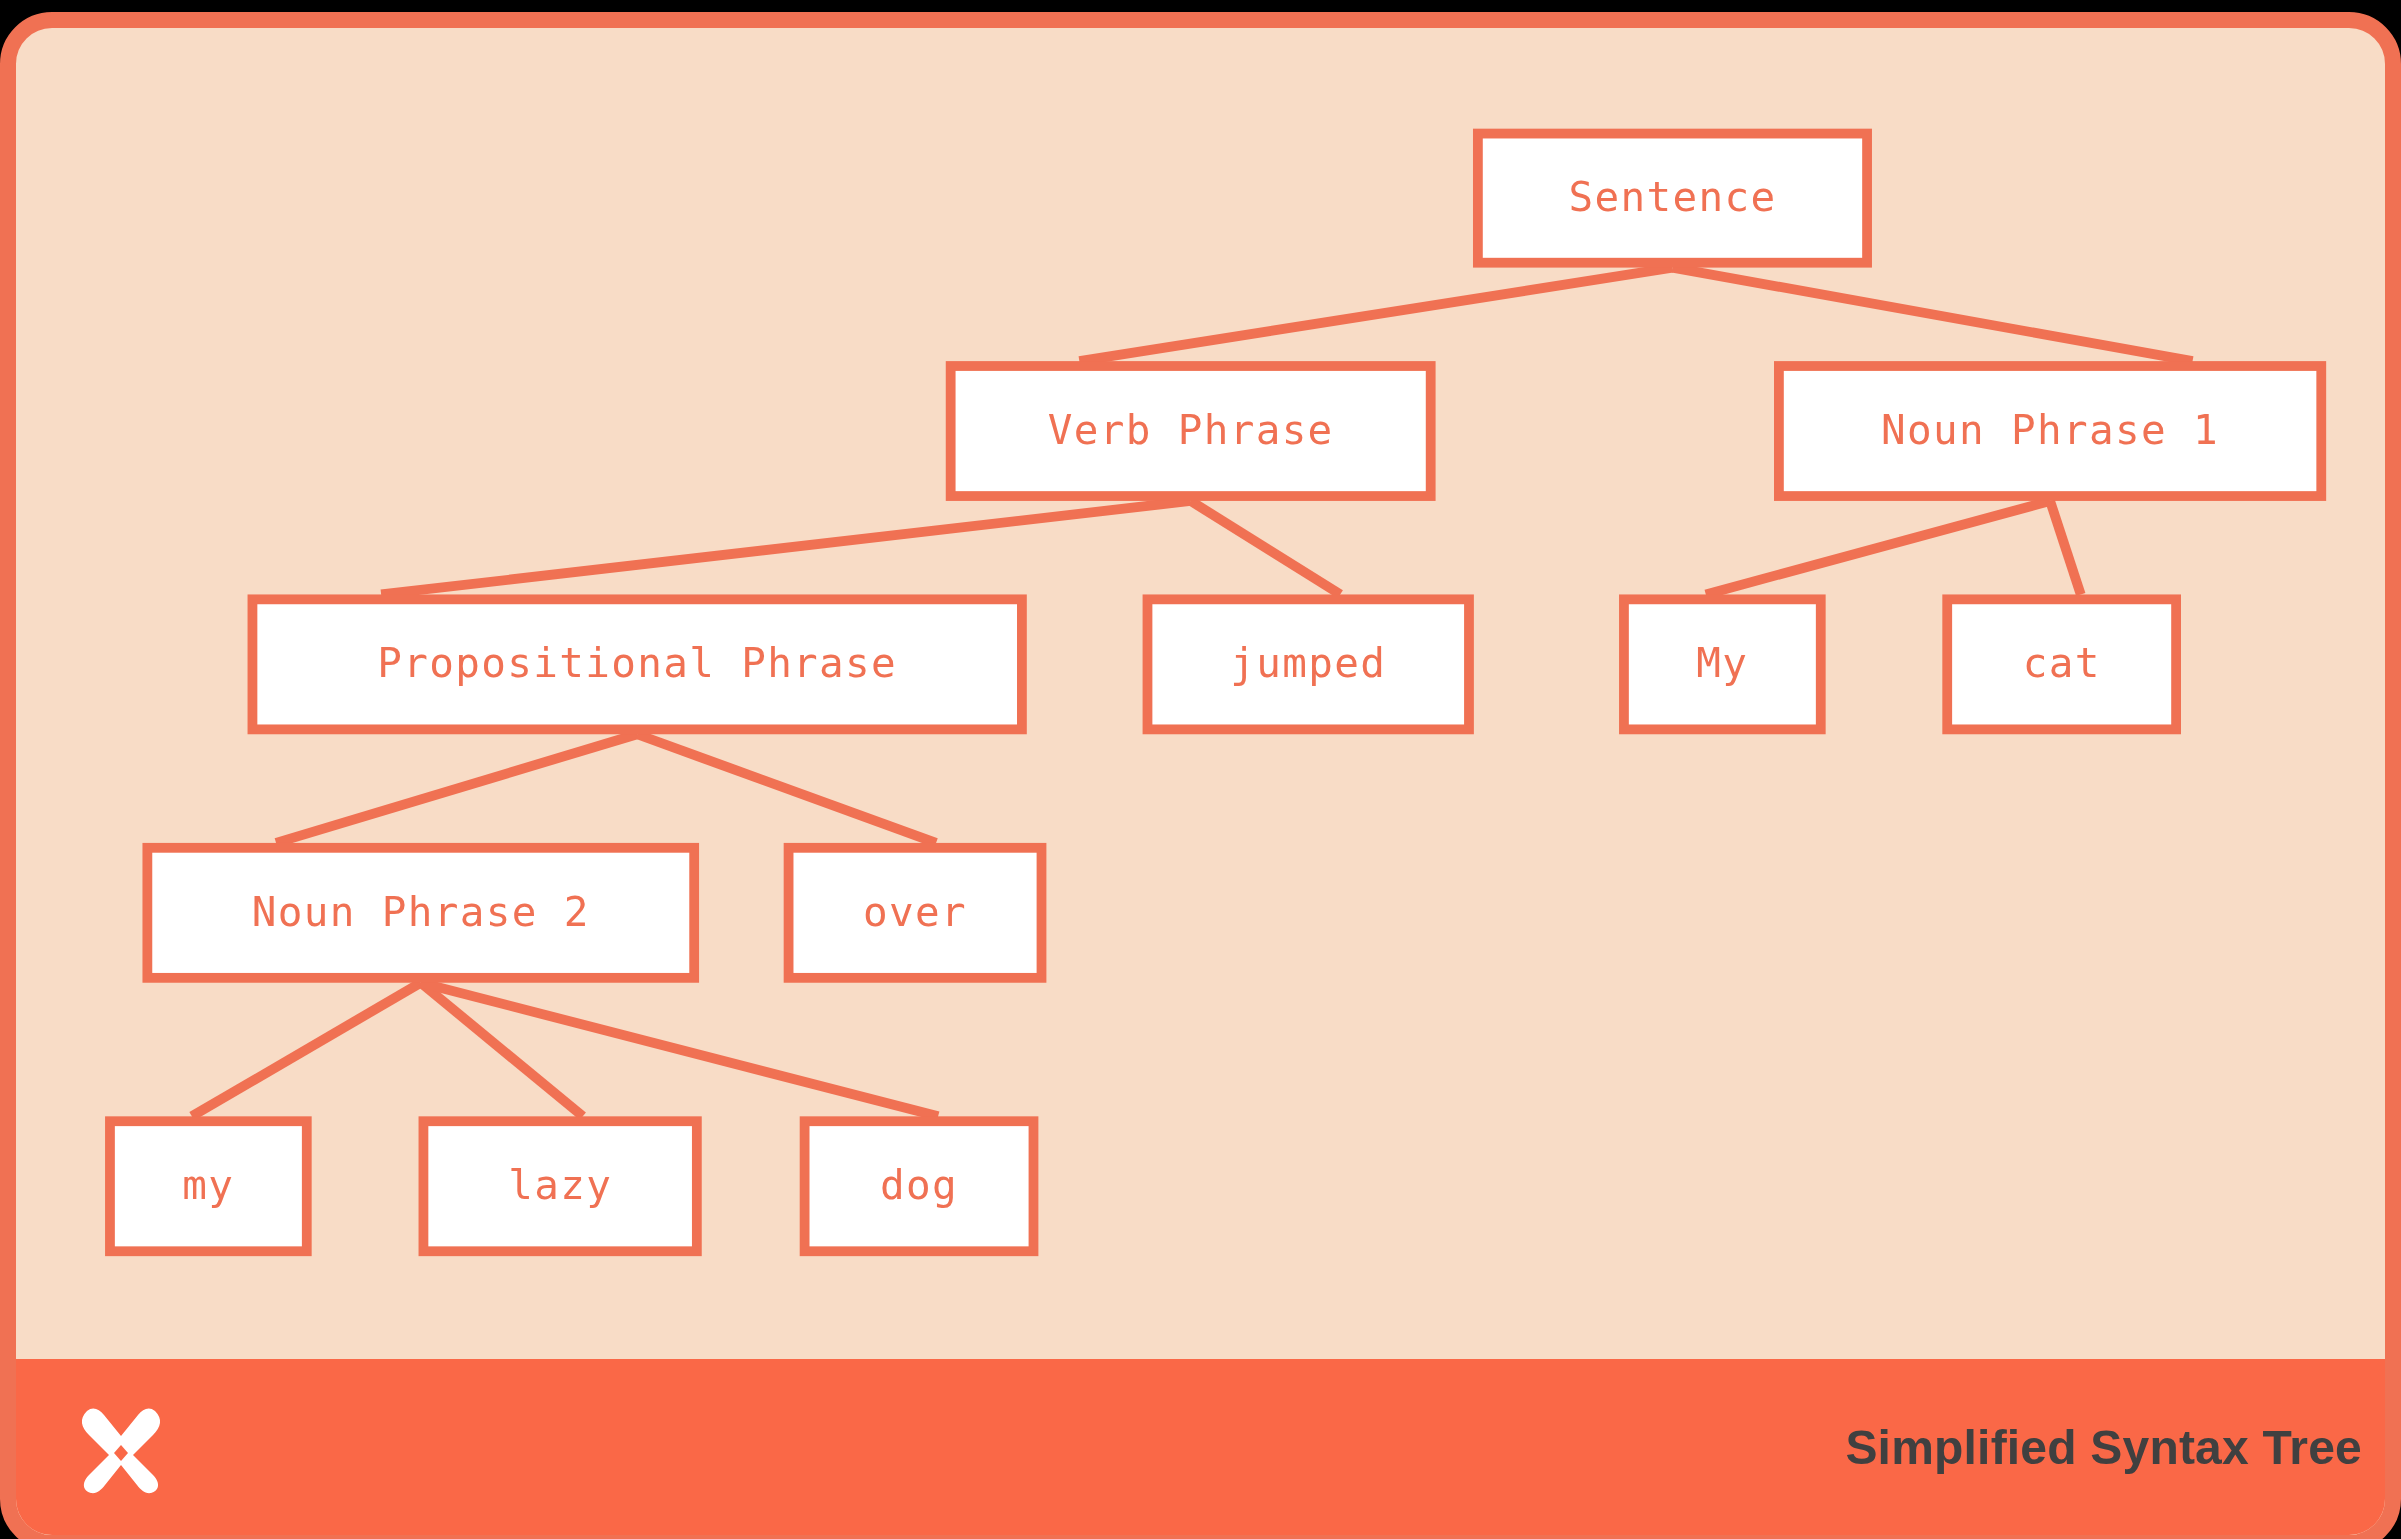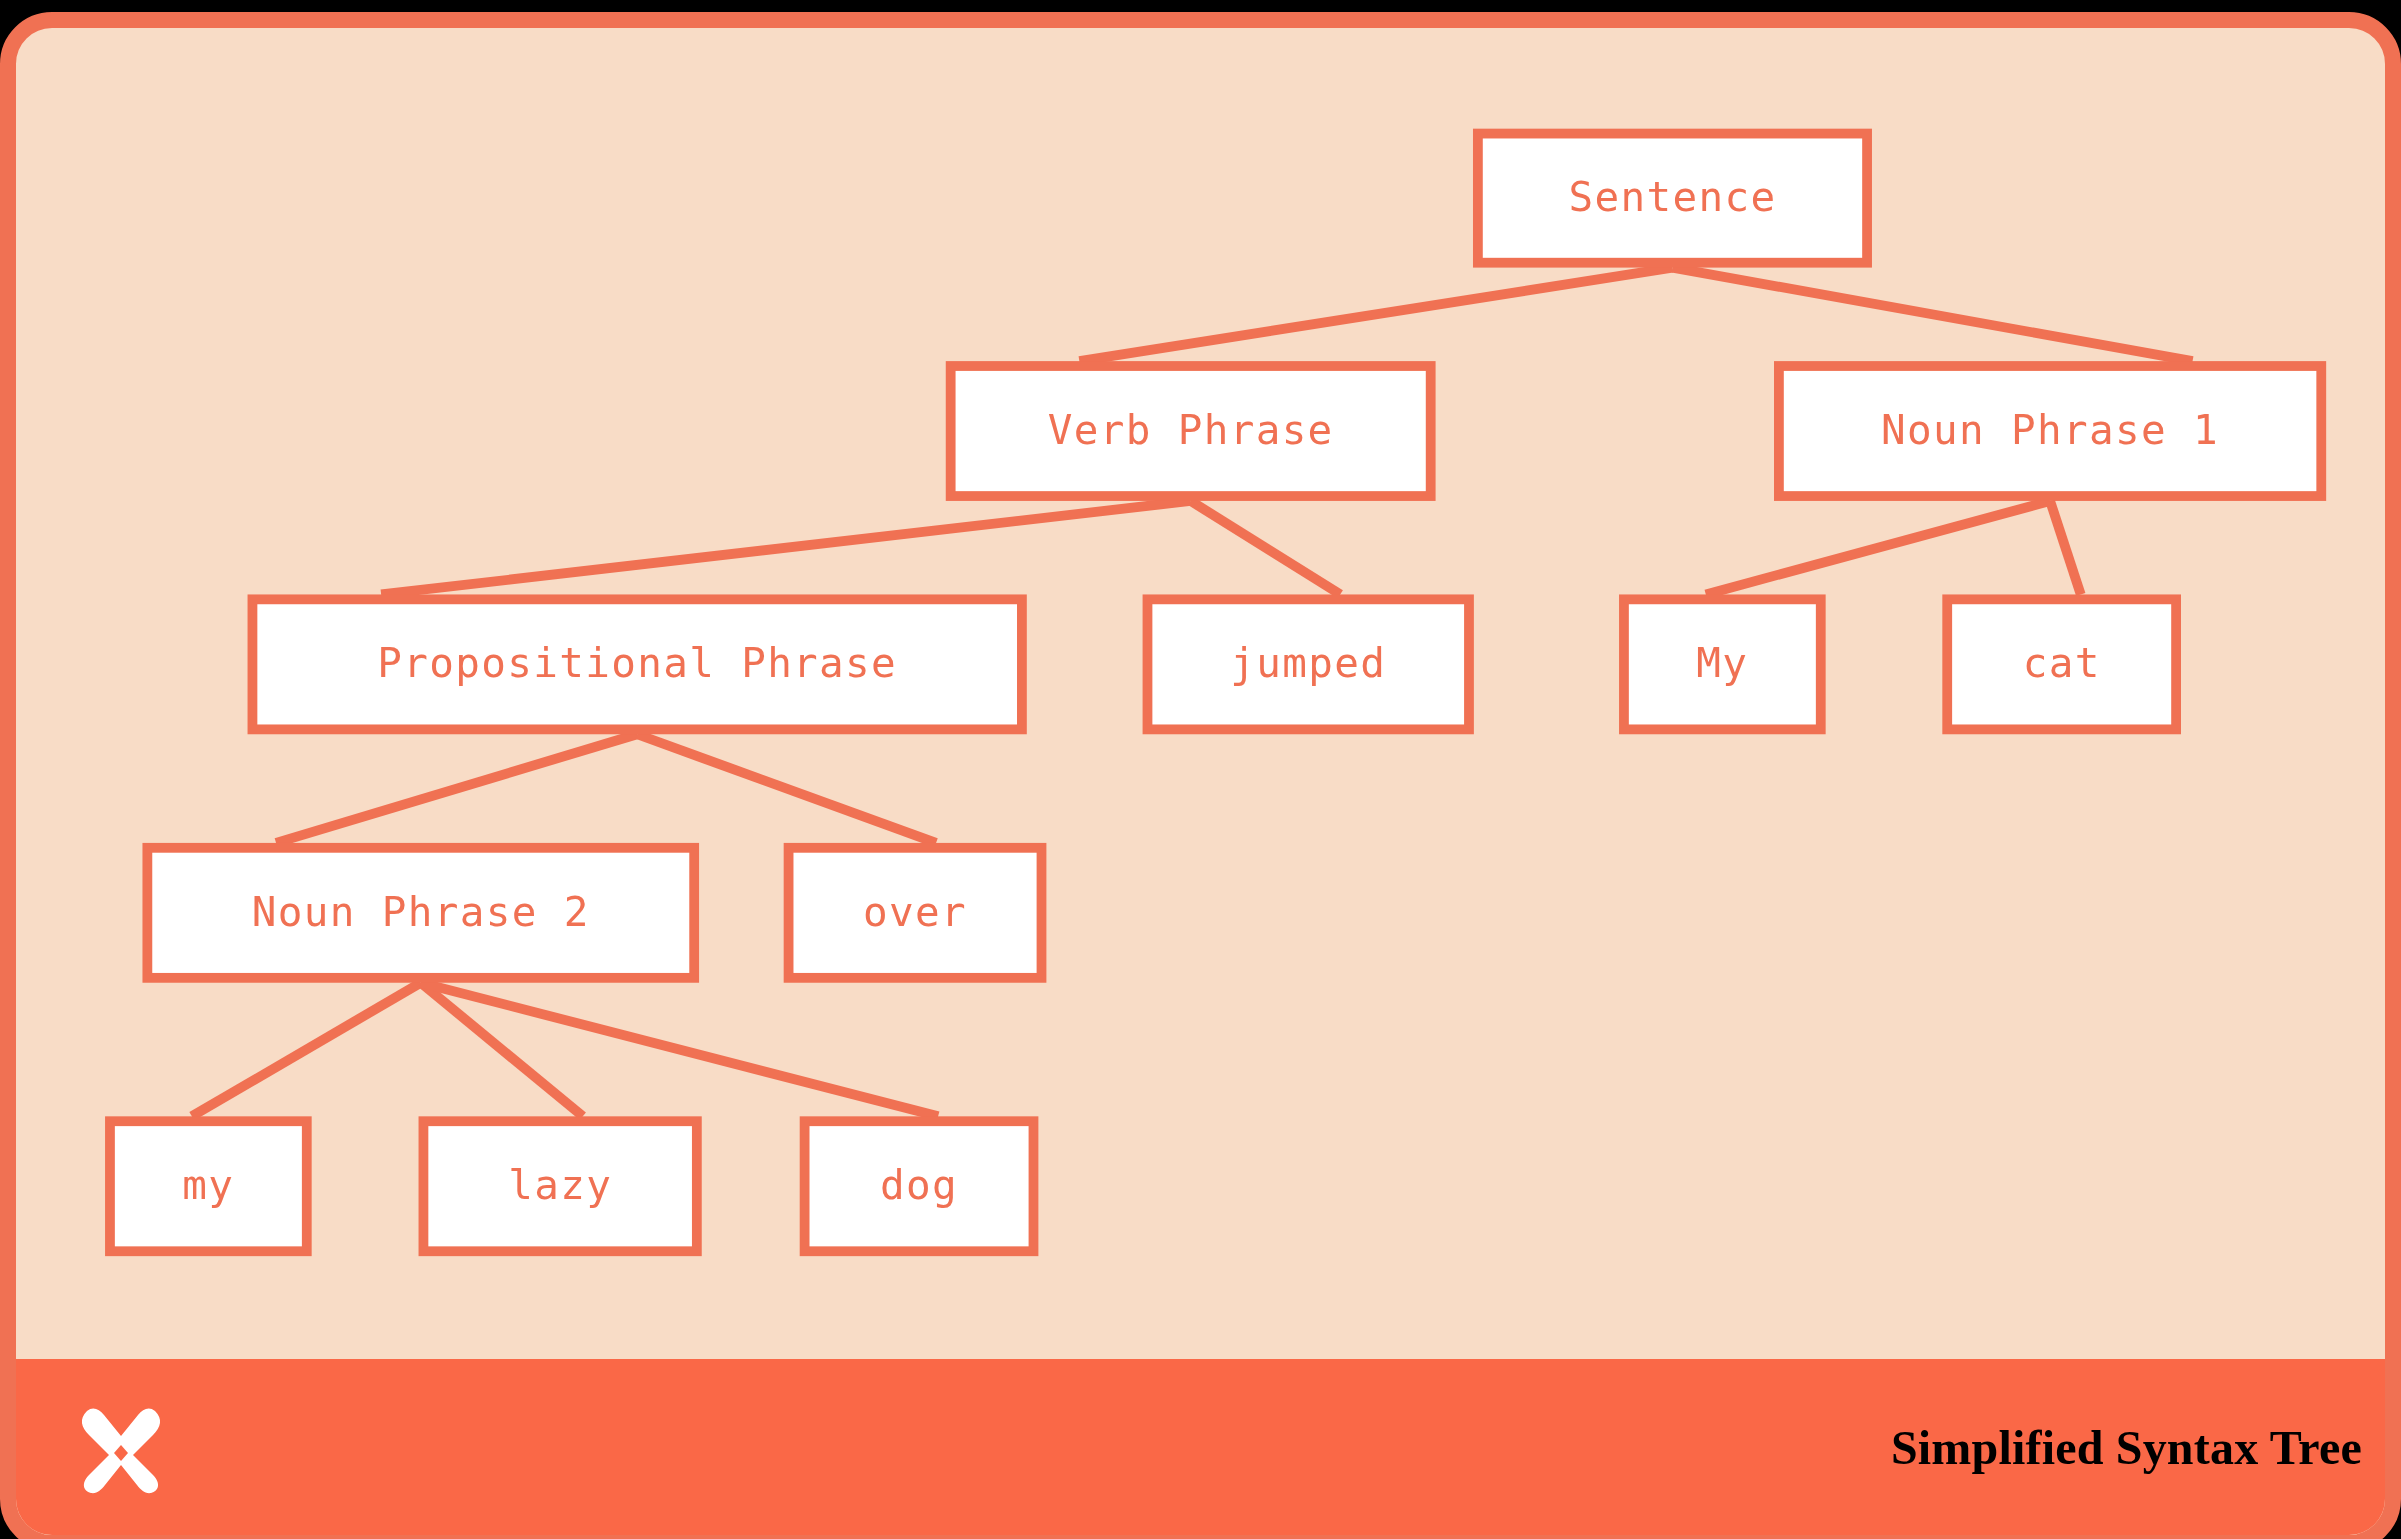--- a/index.html
+++ b/index.html
@@ -47,22 +47,22 @@
     justify-content: space-between;
     box-sizing: border-box;
     padding: 0 55px 0 55px;
   }
   #footer-logo {
     width: 100px;
     height: 100px;
     flex: 0 0 auto;
   }
   #footer-title {
-    color: #000000;
-    font-family: Liberation Serif, serif;
+    color: #404040;
+    font-family: Liberation Sans, sans-serif;
     font-size: 48px;
     font-weight: 700;
     letter-spacing: 0.2px;
     white-space: nowrap;
   }
   .node-label {
     font-family: "DejaVu Sans Mono", monospace;
     font-size: 46px;
     fill: #F07153;
     dominant-baseline: middle;

